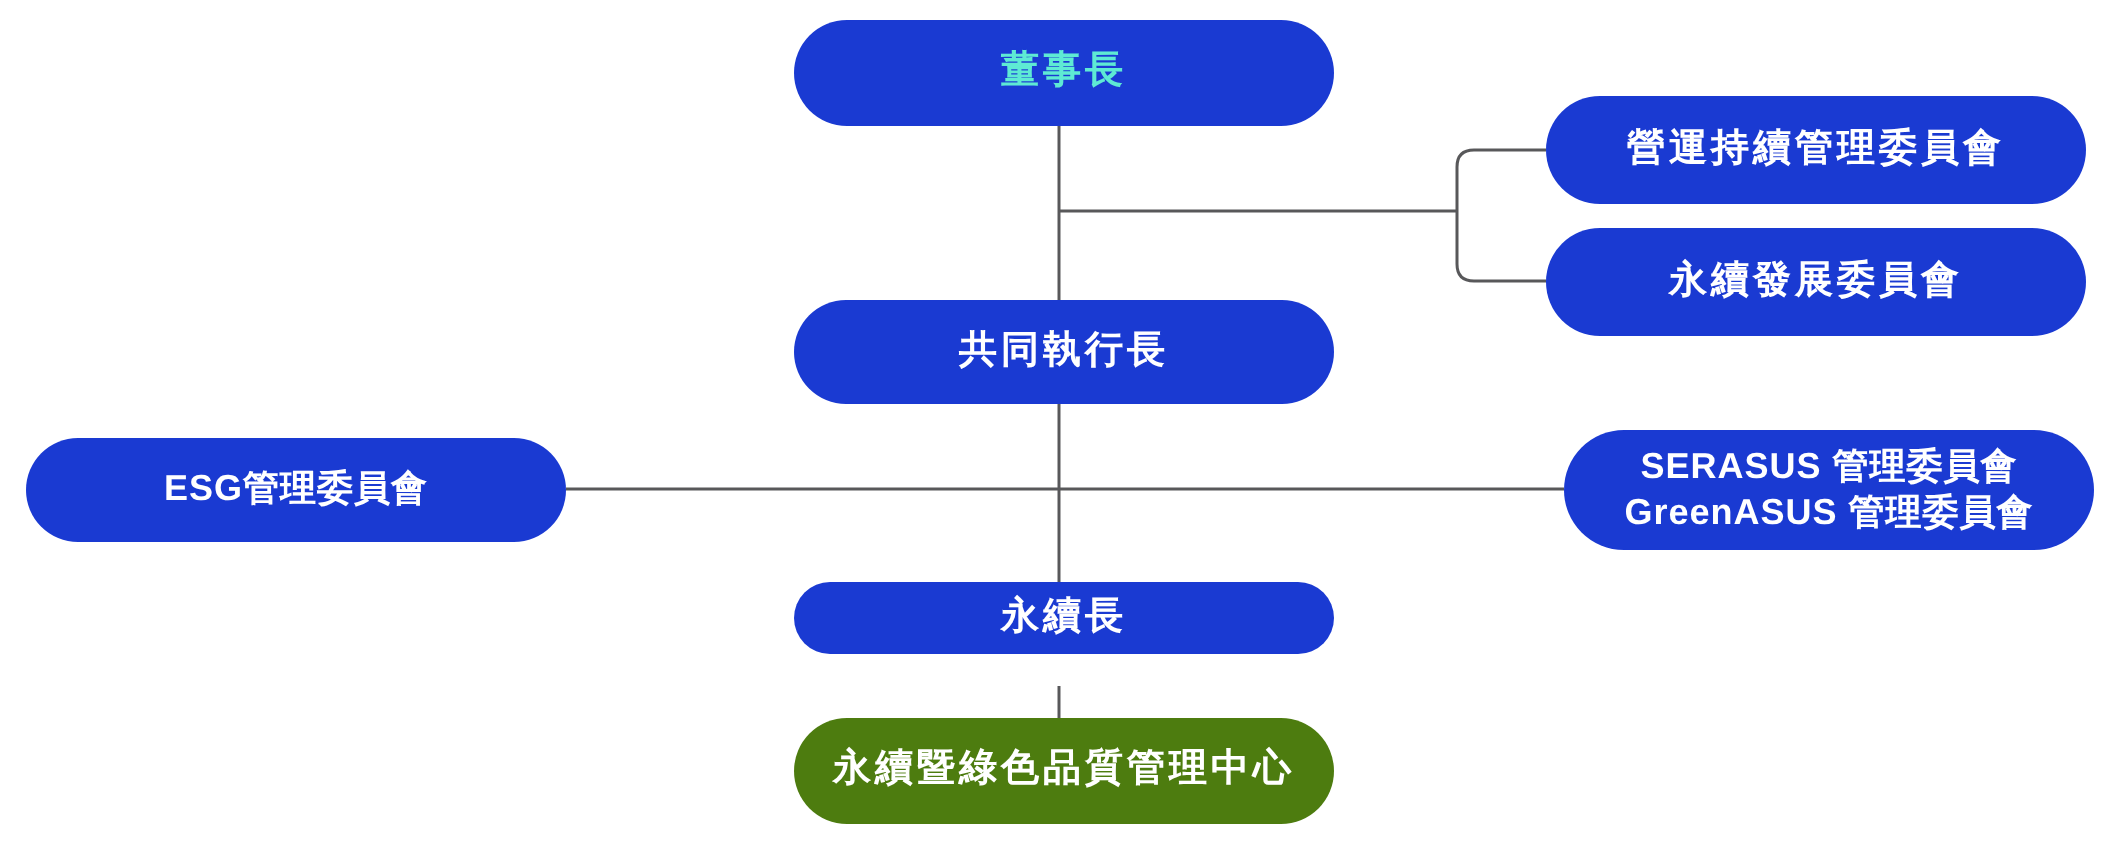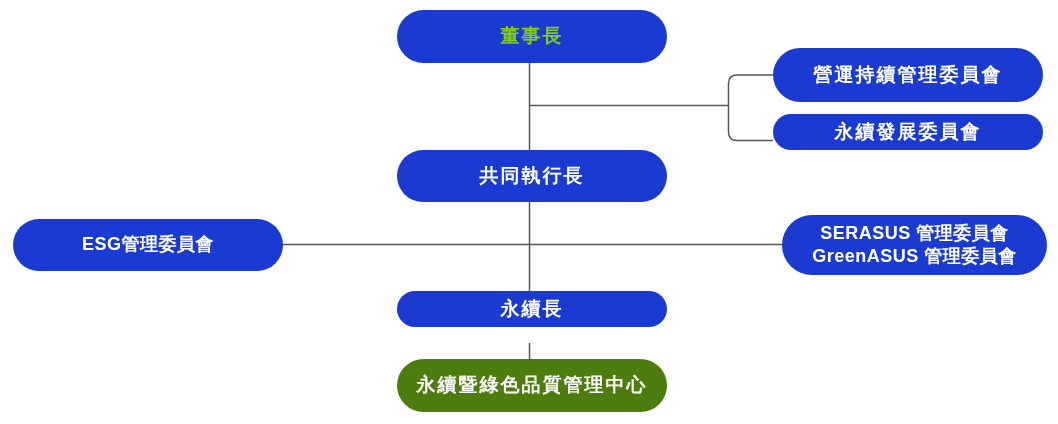--- a/index.html
+++ b/index.html
@@ -28,21 +28,21 @@
     font-size: 19px;
     letter-spacing: 2px;
     line-height: 1.3;
     box-sizing: border-box;
     padding: 0 10px;
   }
   .node.latin { letter-spacing: 0.5px; font-size: 18px; }
   
   .n-chairman                { left: 397px; top: 10px;  width: 270px; height: 53px; }
   .n-business-continuity     { left: 773px; top: 48px;  width: 270px; height: 54px; text-align: right; }
-  .n-sustainable-development { left: 773px; top: 114px; width: 270px; height: 36px; }
+  .n-sustainable-development { left: 773px; top: 114px; width: 270px; height: 54px; }
   .n-co-ceo                  { left: 397px; top: 150px; width: 270px; height: 52px; }
   .n-esg-committee           { left: 13px;  top: 219px; width: 270px; height: 52px; }
   .n-green-serasus           { left: 782px; top: 215px; width: 265px; height: 60px; }
   .n-cso                     { left: 397px; top: 291px; width: 270px; height: 36px; }
   .n-sustainability-center   { left: 397px; top: 359px; width: 270px; height: 53px; }
 </style>
 </head>
 <body style="background: rgb(255, 255, 255);">
 
 <div class="canvas">
@@ -55,21 +55,21 @@
 
     <path stroke-width="1.5" d="M 773 75 H 737 Q 728.5 75 728.5 83.5 V 132 Q 728.5 140.5 737 140.5 H 773" stroke="#58585a"></path>
 
     <line x1="529.5" y1="202" x2="529.5" y2="291" stroke-width="1.5" stroke="#58585a"></line>
 
     <line x1="283" y1="244.5" x2="782" y2="244.5" stroke-width="1.5" stroke="#58585a"></line>
 
     <line x1="529.5" y1="343" x2="529.5" y2="359" stroke-width="1.5" stroke="#58585a"></line>
   </svg>
 
-  <div class="node n-chairman" style="background-color: rgb(26, 58, 210); color: #84cc16; justify-content: center;">
+  <div class="node n-chairman" style="background-color: rgb(26, 58, 210); color: #5eead4; justify-content: center;">
     <span>董事長</span>
   </div>
 
   <div class="node n-business-continuity" style="background-color: rgb(26, 58, 210); color: rgb(255, 255, 255);">
     <span>營運持續管理委員會</span>
   </div>
 
   <div class="node n-sustainable-development" style="background-color: rgb(26, 58, 210); color: rgb(255, 255, 255);">
     <span>永續發展委員會</span>
   </div>

